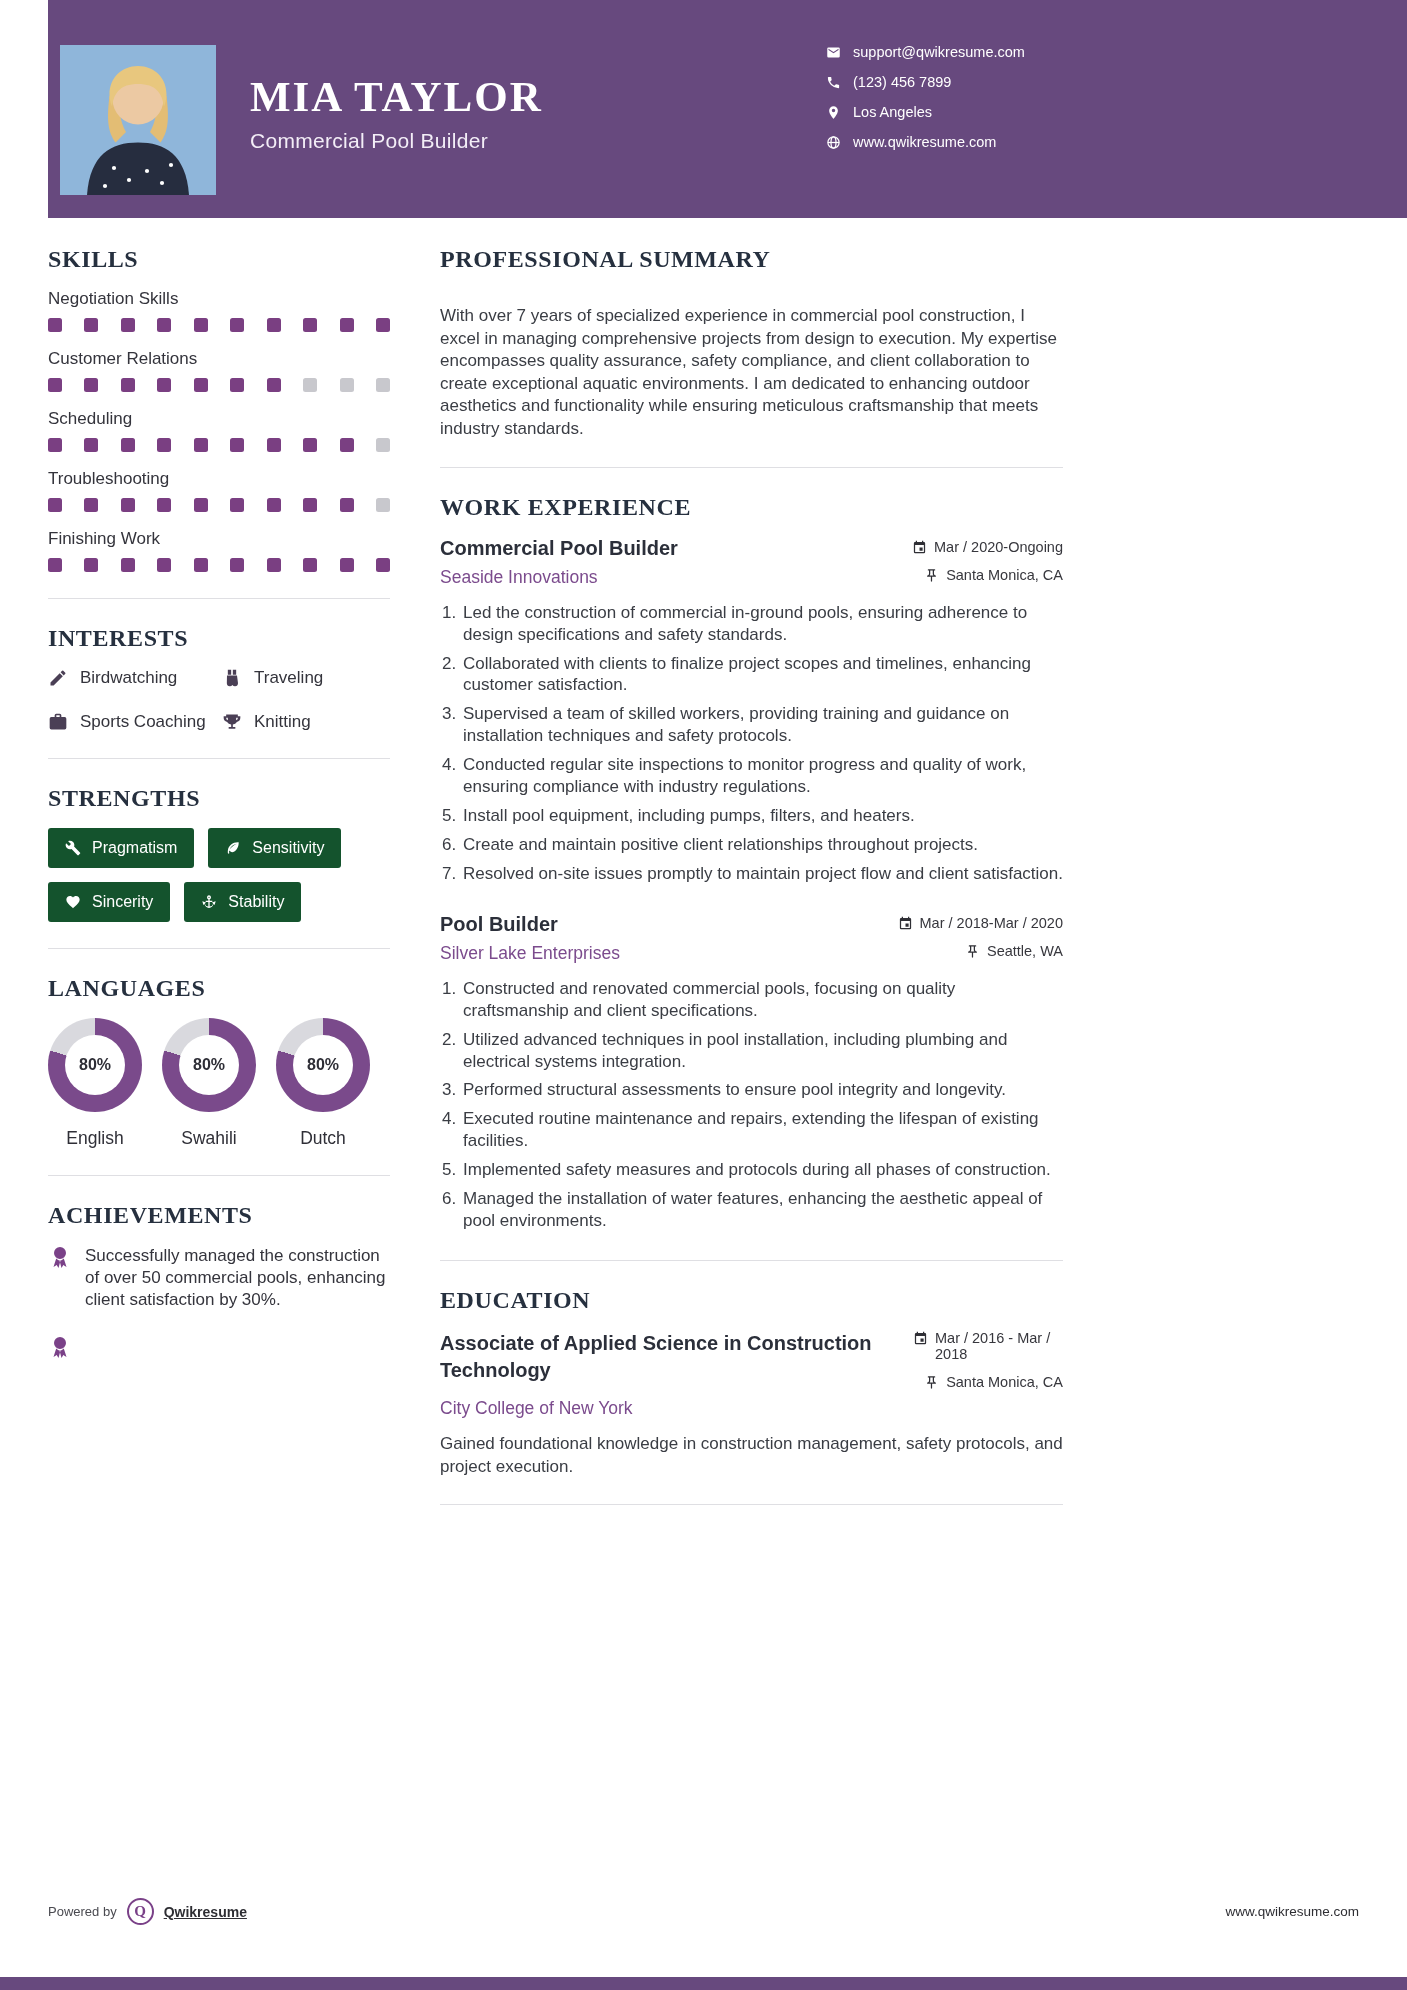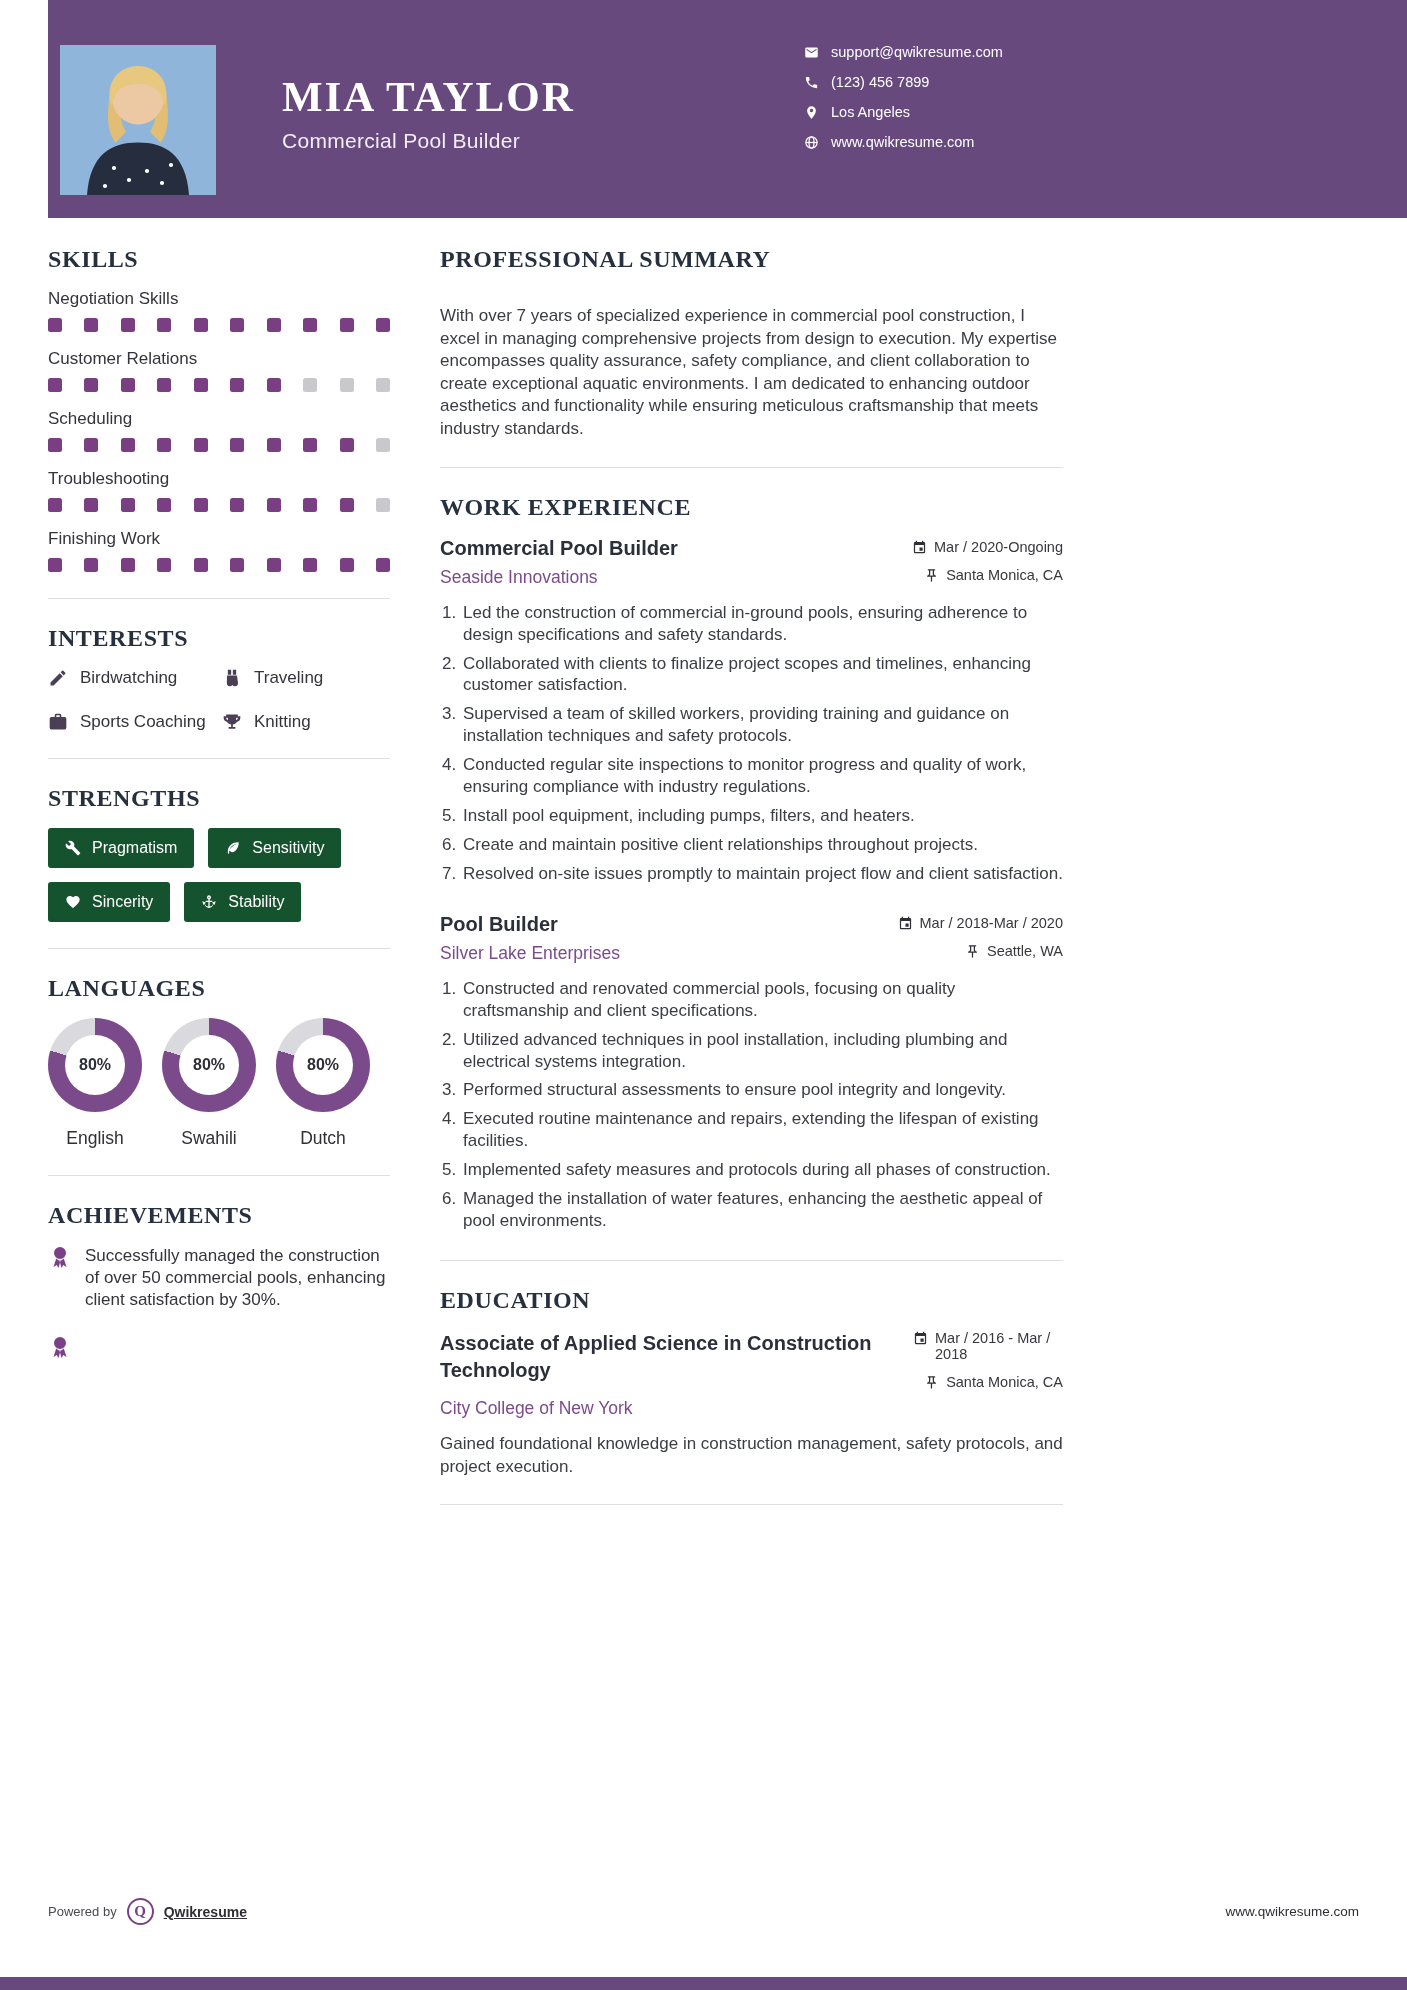--- a/index.html
+++ b/index.html
@@ -5,24 +5,24 @@
   * { box-sizing: border-box; margin: 0; padding: 0; }
   html,body { background:#e8e8e8; }
   .page{
     position:relative; width:1407px; height:1990px; background:#fff;
     font-family:"Liberation Sans", sans-serif; color:#3a3d44; margin:0 auto; overflow:hidden;
   }
   
   .header{ position:absolute; left:48px; top:0; right:0; height:218px; background:#67497e; }
   .photo{ position:absolute; left:12px; top:45px; width:156px; height:150px; overflow:hidden; }
   .photo svg{ width:100%; height:100%; display:block; }
-  .ident{ position:absolute; left:202px; top:72px; color:#fff;margin-left:32px; }
+  .ident{ position:absolute; left:202px; top:72px; color:#fff; }
   .name{ font-family:"Liberation Serif", serif; font-size:43px; font-weight:700; letter-spacing:2px; }
   .subtitle{ font-size:21px; margin-top:8px; color:#f3eef7; letter-spacing:.3px; }
-  .contacts{ position:absolute; left:756px; top:44px; display:flex; flex-direction:column; gap:14px; color:#fff; font-size:14.5px; }
+  .contacts{ position:absolute; left:778px; top:44px; display:flex; flex-direction:column; gap:14px; color:#fff; font-size:14.5px; }
   .c-row{ display:flex; align-items:center; gap:12px; }
   .c-ic{ width:15px; height:15px; display:inline-flex; flex:0 0 auto; }
   .c-ic svg{ width:100%; height:100%; fill:#fff; }
   .c-ic.stroke svg{ fill:none; stroke:#fff; stroke-width:2; }
 
   
   .col-left{ position:absolute; left:48px; top:246px; width:342px; }
   .col-right{ position:absolute; left:440px; top:246px; width:623px; }
   .sec-h{ font-family:"Liberation Serif", serif; font-size:24px; font-weight:700; color:#26303f; letter-spacing:.6px; margin-bottom:16px; }
   .div{ border-top:1px solid #dfdfe3; margin:26px 0; height:0; }

